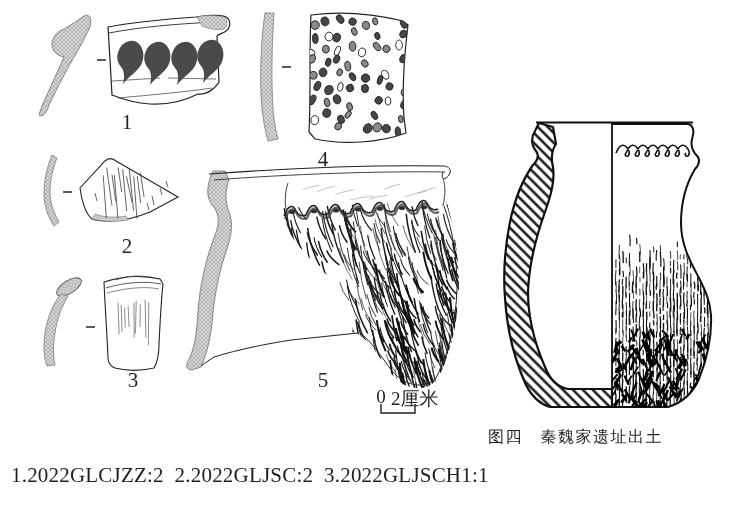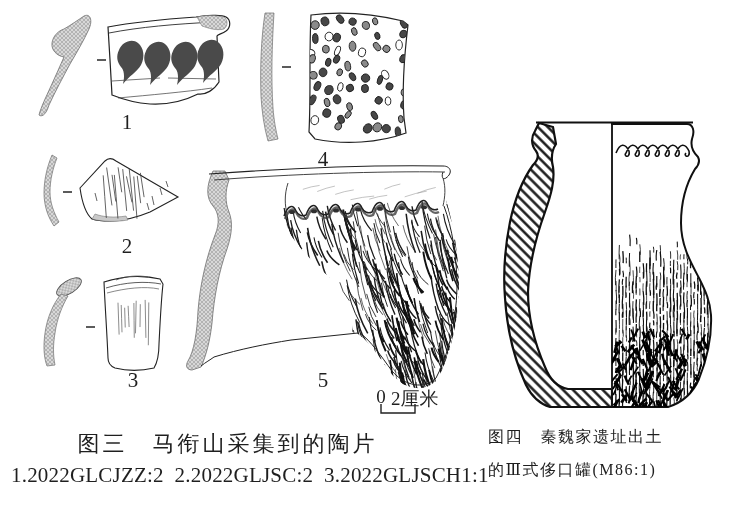--- a/index.html
+++ b/index.html
@@ -1238,18 +1238,16 @@
 
   <div class="txt num" style="left:116px;top:110px">1</div>
   <div class="txt num" style="left:116px;top:234px">2</div>
   <div class="txt num" style="left:122px;top:368px">3</div>
   <div class="txt num" style="left:312px;top:147px">4</div>
   <div class="txt num" style="left:312px;top:368px">5</div>
 
   <div class="txt scale" style="left:374px;top:386px;width:14px;text-align:center">0</div>
   <div class="txt scale" style="left:391px;top:386px">2厘米</div>
 
-  <div class="txt cap" style="left:55px;top:429px;width:345px">图三　马衔山采集到的陶片</div>
   <div class="txt cat" style="left:11px;top:463px">1.2022GLCJZZ:2  2.2022GLJSC:2  3.2022GLJSCH1:1</div>
 
   <div class="txt cap4" style="left:488px;top:427px;width:242px">图四　秦魏家遗址出土</div>
-  <div class="txt cap4" style="left:488px;top:460px;width:242px">的Ⅲ式侈口罐(M86:1)</div>
 </div>
 
 </body></html>

